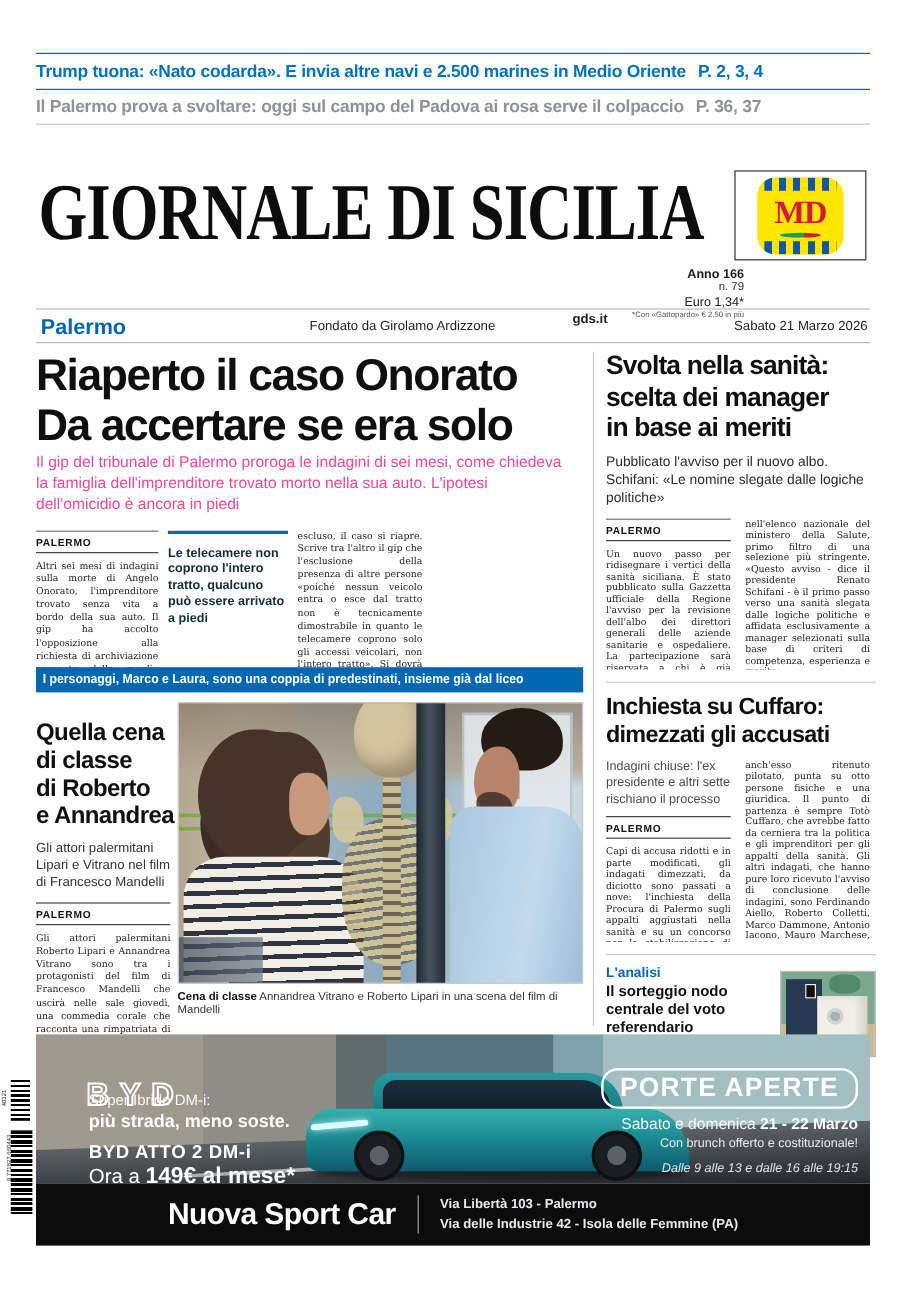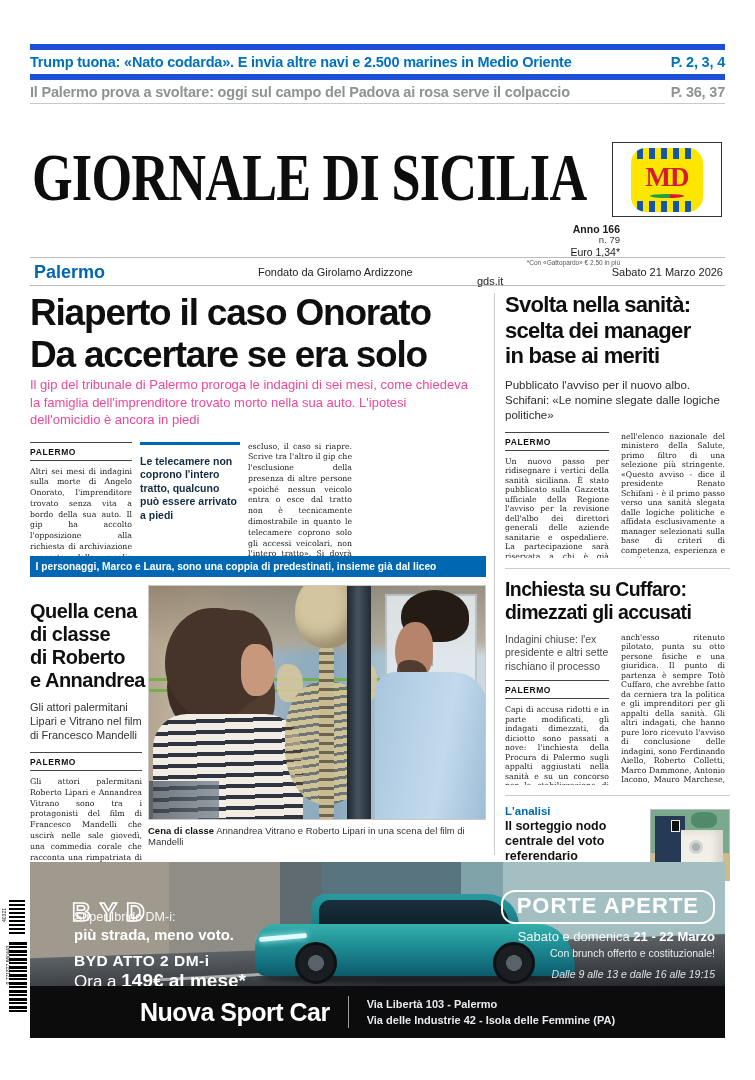--- a/index.html
+++ b/index.html
@@ -2,22 +2,22 @@
 <html><head>
 <meta charset="utf-8">
 <style>
   * { margin:0; padding:0; box-sizing:border-box; }
   html,body { background:#fff; }
   #page { position:relative; width:755px; height:1080px; background:#fff; overflow:hidden;
           font-family:"Liberation Sans", sans-serif; color:#1a1a1a; }
 
   
   .teasers { position:absolute; top:44px; left:30px; right:30px; }
-  .teaser { display:flex; justify-content:space-between; align-items:center; height:30px;
-            border-top:6px solid #1d4ed8; font-weight:bold; font-size:14.5px; letter-spacing:-0.2px; }
+  .teaser { display:flex; align-items:center; height:30px;
+            border-top:1px solid #1d4ed8; font-weight:bold; font-size:14.5px; letter-spacing:-0.2px; }
   .teaser:last-child { border-bottom:1px solid #c6c8ca; }
   .t-blue { color:#0072bc; } .t-black { color:#161616; } .t-gray { color:#8e9296; }
   .teaser .pg { white-space:nowrap; margin-left:10px; }
 
   
   .masthead { position:absolute; top:139px; left:32px; height:80px; width:600px; }
   .masthead h1 { font-family:"Liberation Serif", serif; font-weight:700; font-size:67px; line-height:76px;
                  letter-spacing:-1px; color:#0d0d0d; transform:scaleX(0.78); transform-origin:left center; white-space:nowrap; }
   .md-box { position:absolute; top:142px; right:33px; width:110px; height:75px; border:1px solid #333;
             background:#fff; display:flex; align-items:center; justify-content:center; }
@@ -33,21 +33,21 @@
   .edition { position:absolute; top:223px; right:135px; text-align:right; line-height:1.15; }
   .ed-anno { font-weight:bold; font-size:10.5px; }
   .ed-n { font-size:9.5px; color:#333; }
   .ed-euro { font-size:10.5px; }
   .ed-note { font-size:6.5px; color:#555; margin-top:1px; }
 
   .dateline { position:absolute; top:257px; left:30px; right:30px; height:29px;
               border-top:1px solid #b9bbbd; border-bottom:1px solid #b9bbbd; }
   .dl-city { position:absolute; left:4px; top:4px; font-weight:bold; font-size:18px; color:#0066b3; }
   .dl-founded { position:absolute; left:228px; top:8px; font-size:11px; color:#222; }
-  .dl-site { position:absolute; left:447px; top:17px; font-size:11px; color:#222; }
+  .dl-site { position:absolute; left:447px; top:2px; font-size:11px; color:#222;font-weight:bold; }
   .dl-date { position:absolute; right:2px; top:8px; font-size:11px; color:#222; }
 
   .vdiv { position:absolute; left:494px; top:293px; width:1px; height:562px; background:#ccc; }
 
   
   .kicker { font-weight:bold; font-size:8.5px; letter-spacing:0.6px; color:#111;
             border-top:1px solid #444; border-bottom:1px solid #444; padding:4px 0 3px; margin-bottom:6px; }
   .body-txt { font-family:"DejaVu Serif", serif; font-size:7.8px; line-height:10.8px;
               text-align:justify; color:#1c1c1c; }
   .byline { text-align:right; font-size:8.5px; margin-top:3px; }
@@ -365,21 +365,21 @@
         <div class="car-shadow"></div>
         <div class="car-roof"></div>
         <div class="car-window"></div>
         <div class="car-body"></div>
         <div class="car-light"></div>
         <div class="car-wheel cw-f"></div>
         <div class="car-wheel cw-r"></div>
       </div>
       <div class="byd-logo">BYD</div>
       <div class="ad-tag1">Super Ibrido DM-i:</div>
-      <div class="ad-tag2">più strada, meno voto.</div>
+      <div class="ad-tag2">più strada, meno soste.</div>
       <div class="ad-model">BYD ATTO 2 DM-i</div>
       <div class="ad-offer"><span>Ora a </span><b>149€ al mese*</b></div>
       <div class="open-block">
         <div class="open-badge">PORTE APERTE</div>
         <div class="open-dates"><span>Sabato e domenica </span><b>21 - 22 Marzo</b></div>
         <div class="open-brunch">Con brunch offerto e costituzionale!</div>
         <div class="open-hours">Dalle 9 alle 13 e dalle 16 alle 19:15</div>
       </div>
     </div>
     <div class="ad-bar">

